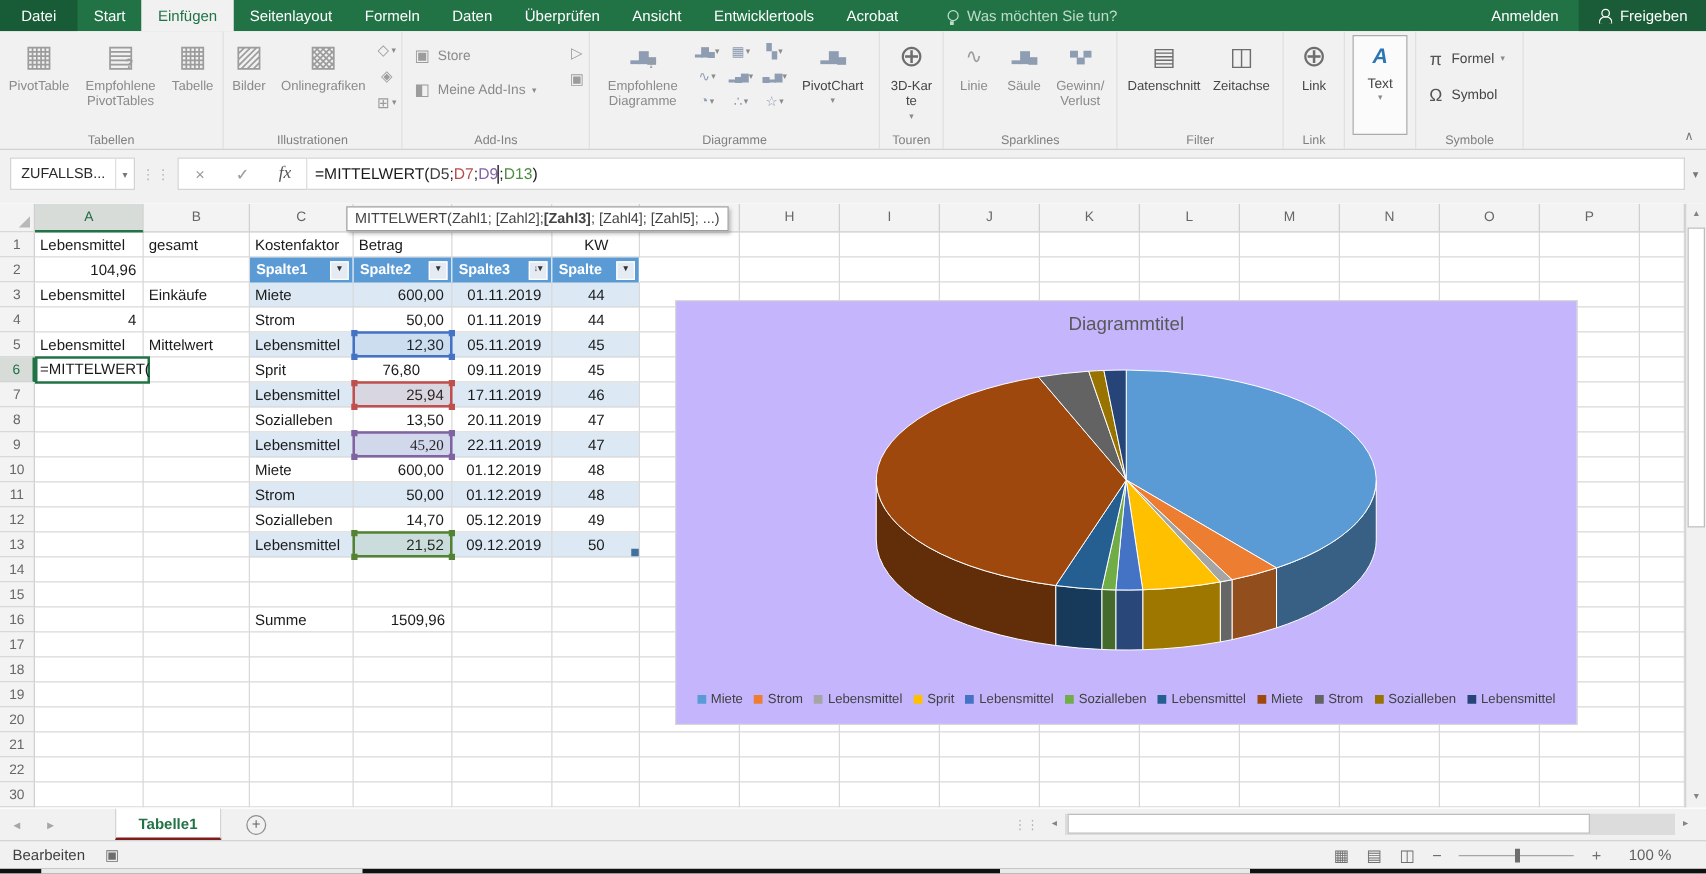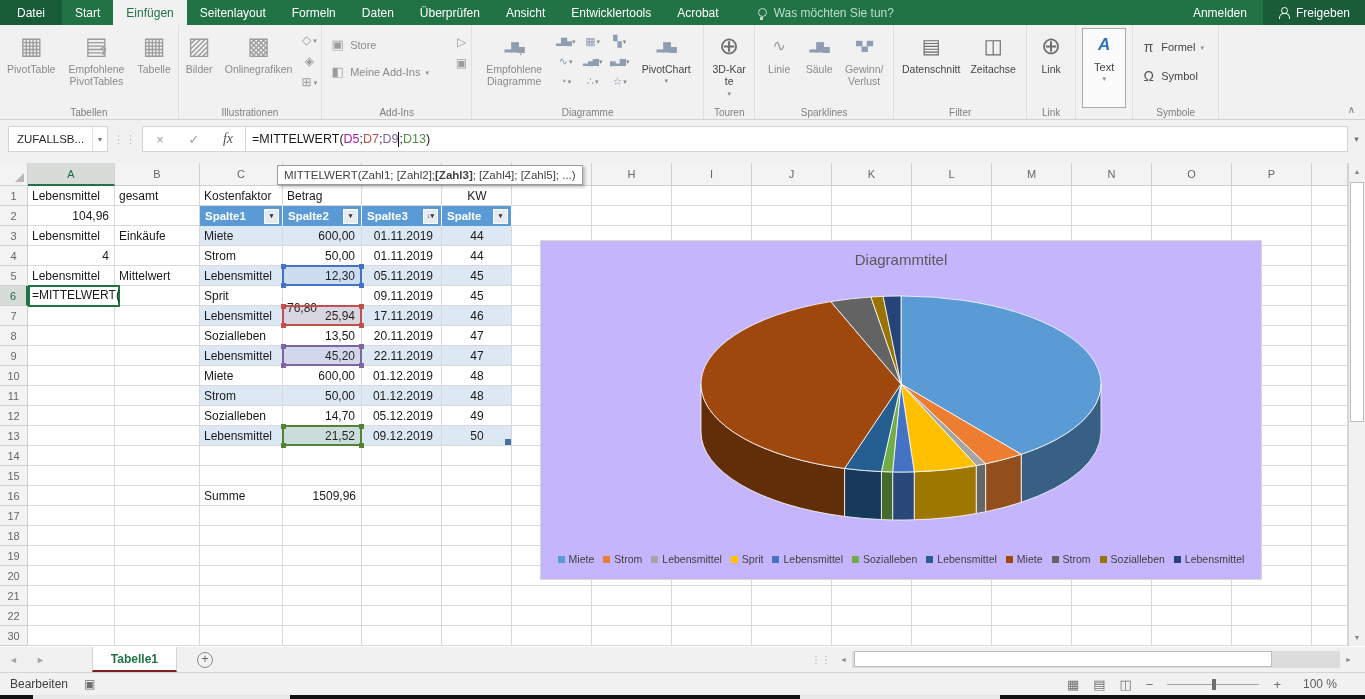--- a/index.html
+++ b/index.html
@@ -342,21 +342,21 @@
       <span class="nb-arrow">▾</span>
     </div>
     <span class="fdots">⋮⋮</span>
     <div class="fbtns">
       <span class="fbtn">×</span>
       <span class="fbtn">✓</span>
       <span class="fbtn fx">fx</span>
     </div>
     <div class="finput" id="formula-input">
         <span style="color: rgb(26, 26, 26);">=MITTELWERT(</span>
-        <span style="color: #a21caf;">D5</span>
+        <span style="color: #404040;">D5</span>
         <span style="color: rgb(26, 26, 26);">;</span>
         <span style="color: rgb(182, 77, 73);">D7</span>
         <span style="color: rgb(26, 26, 26);">;</span>
         <span style="color: rgb(132, 100, 162);">D9</span>
         <span class="caret"></span>
         <span style="color: rgb(26, 26, 26);">;</span>
         <span style="color: rgb(78, 139, 69);">D13</span>
         <span style="color: rgb(26, 26, 26);">)</span>
       </div>
     <div class="fchev">▾</div>
@@ -529,35 +529,35 @@
       <div class="cell" style="left: 200px; top: 83px; width: 83px; text-align: left; padding: 0px 4px;">Strom</div>
       <div class="cell" style="left: 283px; top: 83px; width: 79px; text-align: right; padding: 0px 7px 0px 4px;">50,00</div>
       <div class="cell" style="left: 362px; top: 83px; width: 80px; text-align: right; padding: 0px 9px 0px 4px;">01.11.2019</div>
       <div class="cell" style="left: 442px; top: 83px; width: 70px; text-align: center; padding: 0px 4px;">44</div>
       <div class="tband" style="left: 200px; top: 103px; width: 312px; height: 20px; background: rgb(220, 233, 245);"></div>
       <div class="cell" style="left: 200px; top: 103px; width: 83px; text-align: left; padding: 0px 4px;">Lebensmittel</div>
       <div class="cell" style="left: 283px; top: 103px; width: 79px; text-align: right; padding: 0px 7px 0px 4px;">12,30</div>
       <div class="cell" style="left: 362px; top: 103px; width: 80px; text-align: right; padding: 0px 9px 0px 4px;">05.11.2019</div>
       <div class="cell" style="left: 442px; top: 103px; width: 70px; text-align: center; padding: 0px 4px;">45</div>
       <div class="cell" style="left: 200px; top: 123px; width: 83px; text-align: left; padding: 0px 4px;">Sprit</div>
-      <div class="cell" style="left: 283px; top: 123px; width: 79px; text-align: left; padding: 12px 7px 0px 4px;">76,80</div>
+      <div class="cell" style="left: 283px; top: 123px; width: 79px; text-align: center; padding: 0px 7px 0px 4px;">76,80</div>
       <div class="cell" style="left: 362px; top: 123px; width: 80px; text-align: right; padding: 0px 9px 0px 4px;">09.11.2019</div>
       <div class="cell" style="left: 442px; top: 123px; width: 70px; text-align: center; padding: 0px 4px;">45</div>
       <div class="tband" style="left: 200px; top: 143px; width: 312px; height: 20px; background: rgb(220, 233, 245);"></div>
       <div class="cell" style="left: 200px; top: 143px; width: 83px; text-align: left; padding: 0px 4px;">Lebensmittel</div>
       <div class="cell" style="left: 283px; top: 143px; width: 79px; text-align: right; padding: 0px 7px 0px 4px;">25,94</div>
       <div class="cell" style="left: 362px; top: 143px; width: 80px; text-align: right; padding: 0px 9px 0px 4px;">17.11.2019</div>
       <div class="cell" style="left: 442px; top: 143px; width: 70px; text-align: center; padding: 0px 4px;">46</div>
       <div class="cell" style="left: 200px; top: 163px; width: 83px; text-align: left; padding: 0px 4px;">Sozialleben</div>
       <div class="cell" style="left: 283px; top: 163px; width: 79px; text-align: right; padding: 0px 7px 0px 4px;">13,50</div>
       <div class="cell" style="left: 362px; top: 163px; width: 80px; text-align: right; padding: 0px 9px 0px 4px;">20.11.2019</div>
       <div class="cell" style="left: 442px; top: 163px; width: 70px; text-align: center; padding: 0px 4px;">47</div>
       <div class="tband" style="left: 200px; top: 183px; width: 312px; height: 20px; background: rgb(220, 233, 245);"></div>
       <div class="cell" style="left: 200px; top: 183px; width: 83px; text-align: left; padding: 0px 4px;">Lebensmittel</div>
-      <div class="cell" style="left: 283px; top: 183px; width: 79px; text-align: right; padding: 0px 7px 0px 4px;">45,20</div>
+      <div class="cell" style="left: 283px; top: 183px; width: 79px; text-align: right; padding: 0px 7px 0px 4px; font-family: Liberation Serif, serif;">45,20</div>
       <div class="cell" style="left: 362px; top: 183px; width: 80px; text-align: right; padding: 0px 9px 0px 4px;">22.11.2019</div>
       <div class="cell" style="left: 442px; top: 183px; width: 70px; text-align: center; padding: 0px 4px;">47</div>
       <div class="cell" style="left: 200px; top: 203px; width: 83px; text-align: left; padding: 0px 4px;">Miete</div>
       <div class="cell" style="left: 283px; top: 203px; width: 79px; text-align: right; padding: 0px 7px 0px 4px;">600,00</div>
       <div class="cell" style="left: 362px; top: 203px; width: 80px; text-align: right; padding: 0px 9px 0px 4px;">01.12.2019</div>
       <div class="cell" style="left: 442px; top: 203px; width: 70px; text-align: center; padding: 0px 4px;">48</div>
       <div class="tband" style="left: 200px; top: 223px; width: 312px; height: 20px; background: rgb(220, 233, 245);"></div>
       <div class="cell" style="left: 200px; top: 223px; width: 83px; text-align: left; padding: 0px 4px;">Strom</div>
       <div class="cell" style="left: 283px; top: 223px; width: 79px; text-align: right; padding: 0px 7px 0px 4px;">50,00</div>
       <div class="cell" style="left: 362px; top: 223px; width: 80px; text-align: right; padding: 0px 9px 0px 4px;">01.12.2019</div>

